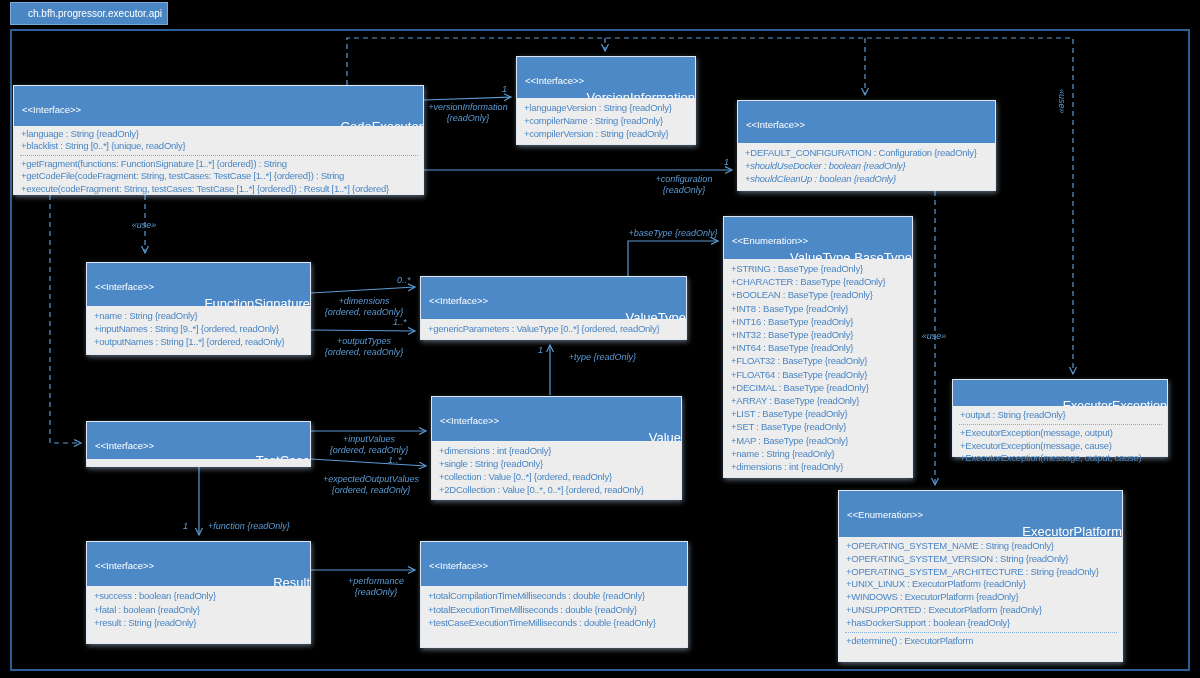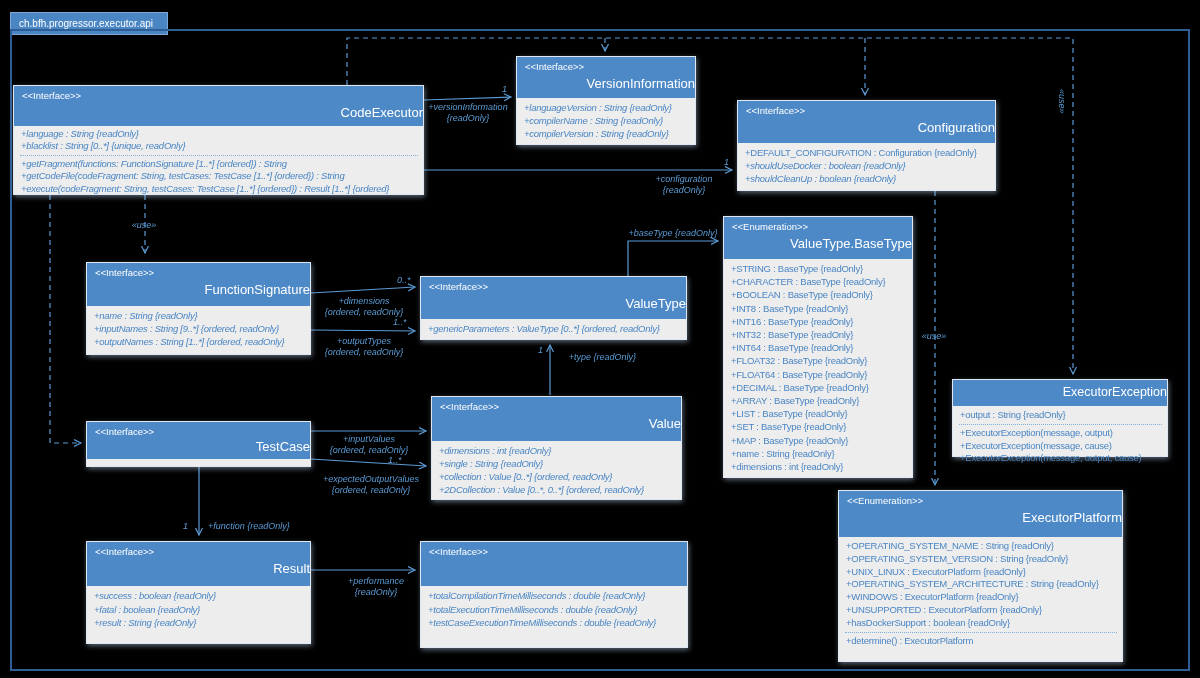--- a/index.html
+++ b/index.html
@@ -1,32 +1,32 @@
 <!DOCTYPE html>
 <html><head>
 <meta charset="utf-8">
 <style>
   html,body{margin:0;padding:0;background:#000;}
   .stage{position:relative;width:1200px;height:678px;background:#000;overflow:hidden;
          font-family:"Liberation Sans",sans-serif;}
   .pkg-frame{position:absolute;left:10px;top:29px;width:1176px;height:638px;
              border:2px solid #2f5e97;}
-  .pkg-tab{position:absolute;left:10px;top:12px;width:158px;height:23px;background:#4a86c4;
+  .pkg-tab{position:absolute;left:10px;top:2px;width:158px;height:23px;background:#4a86c4;
            border:1px solid #7da9d8;color:#fff;font-size:10px;line-height:22px;
-           padding-left:8px;box-sizing:border-box;}
+           padding-left:17px;box-sizing:border-box;}
   .uml{position:absolute;background:#ededed;border:1px solid #dfe8f2;box-sizing:border-box;
        box-shadow:1px 2px 5px rgba(195,220,248,.45);}
-  .hd{background:#4d89c7;color:#fff;padding:4px 0 0 8px;box-sizing:border-box;overflow:hidden;}
+  .hd{background:#4d89c7;color:#fff;padding:18px 0 0 8px;box-sizing:border-box;overflow:hidden;}
   .st{font-size:9.5px;letter-spacing:0;}
   .nm{font-size:13px;margin-top:4px;text-align:right;}
   .hd1 .nm{margin-top:1px;font-size:12.5px;}
   .bd{padding:3px 0 0 7px;color:#4a86c4;font-size:9.5px;letter-spacing:-0.25px;
       line-height:13px;white-space:nowrap;overflow:hidden;}
   .member{white-space:nowrap;}
-  .it .member{font-style:italic;}
+  .it .member{}
   .i{font-style:italic;}
   .u{}
   .sep{border-top:1px dotted #7fb0dd;margin:2px 5px 2px -1px;}
   .elbl{position:absolute;color:#5b9bd5;font-size:9px;font-style:italic;text-align:center;
         line-height:10.5px;white-space:nowrap;}
   .emult{position:absolute;color:#5b9bd5;font-size:9px;font-style:italic;white-space:nowrap;}
   .rot{transform:rotate(90deg);transform-origin:center;}
   svg.wires{position:absolute;left:0;top:0;}
 </style>
 </head>
@@ -90,21 +90,20 @@
     <div class="bd it">
       <div class="member">+languageVersion : String {readOnly}</div>
       <div class="member">+compilerName : String {readOnly}</div>
       <div class="member">+compilerVersion : String {readOnly}</div>
     </div>
   </div>
 
   <div class="uml" style="left:737px;top:100px;width:259px;height:91px">
     <div class="hd" style="height:42px">
       <div class="st">&lt;&lt;Interface&gt;&gt;</div>
-      <div class="nm">Configuration</div>
     </div>
     <div class="bd">
       <div class="member u">+DEFAULT_CONFIGURATION : Configuration {readOnly}</div>
       <div class="member i">+shouldUseDocker : boolean {readOnly}</div>
       <div class="member i">+shouldCleanUp : boolean {readOnly}</div>
     </div>
   </div>
 
   <div class="uml" style="left:723px;top:216px;width:190px;height:262px">
     <div class="hd" style="height:42px">
@@ -211,22 +210,22 @@
   </div>
 
   <div class="uml" style="left:838px;top:490px;width:285px;height:172px">
     <div class="hd" style="height:46px">
       <div class="st">&lt;&lt;Enumeration&gt;&gt;</div>
       <div class="nm">ExecutorPlatform</div>
     </div>
     <div class="bd" style="line-height:12.8px">
       <div class="member u">+OPERATING_SYSTEM_NAME : String {readOnly}</div>
       <div class="member u">+OPERATING_SYSTEM_VERSION : String {readOnly}</div>
+      <div class="member u">+OPERATING_SYSTEM_ARCHITECTURE : String {readOnly}</div>
       <div class="member u">+UNIX_LINUX : ExecutorPlatform {readOnly}</div>
-      <div class="member u">+OPERATING_SYSTEM_ARCHITECTURE : String {readOnly}</div>
       <div class="member u">+WINDOWS : ExecutorPlatform {readOnly}</div>
       <div class="member u">+UNSUPPORTED : ExecutorPlatform {readOnly}</div>
       <div class="member">+hasDockerSupport : boolean {readOnly}</div>
       <div class="sep"></div>
       <div class="member u">+determine() : ExecutorPlatform</div>
     </div>
   </div>
 
   <div class="elbl" style="left:424px;top:102px;width:88px">
     <div>+versionInformation</div>

